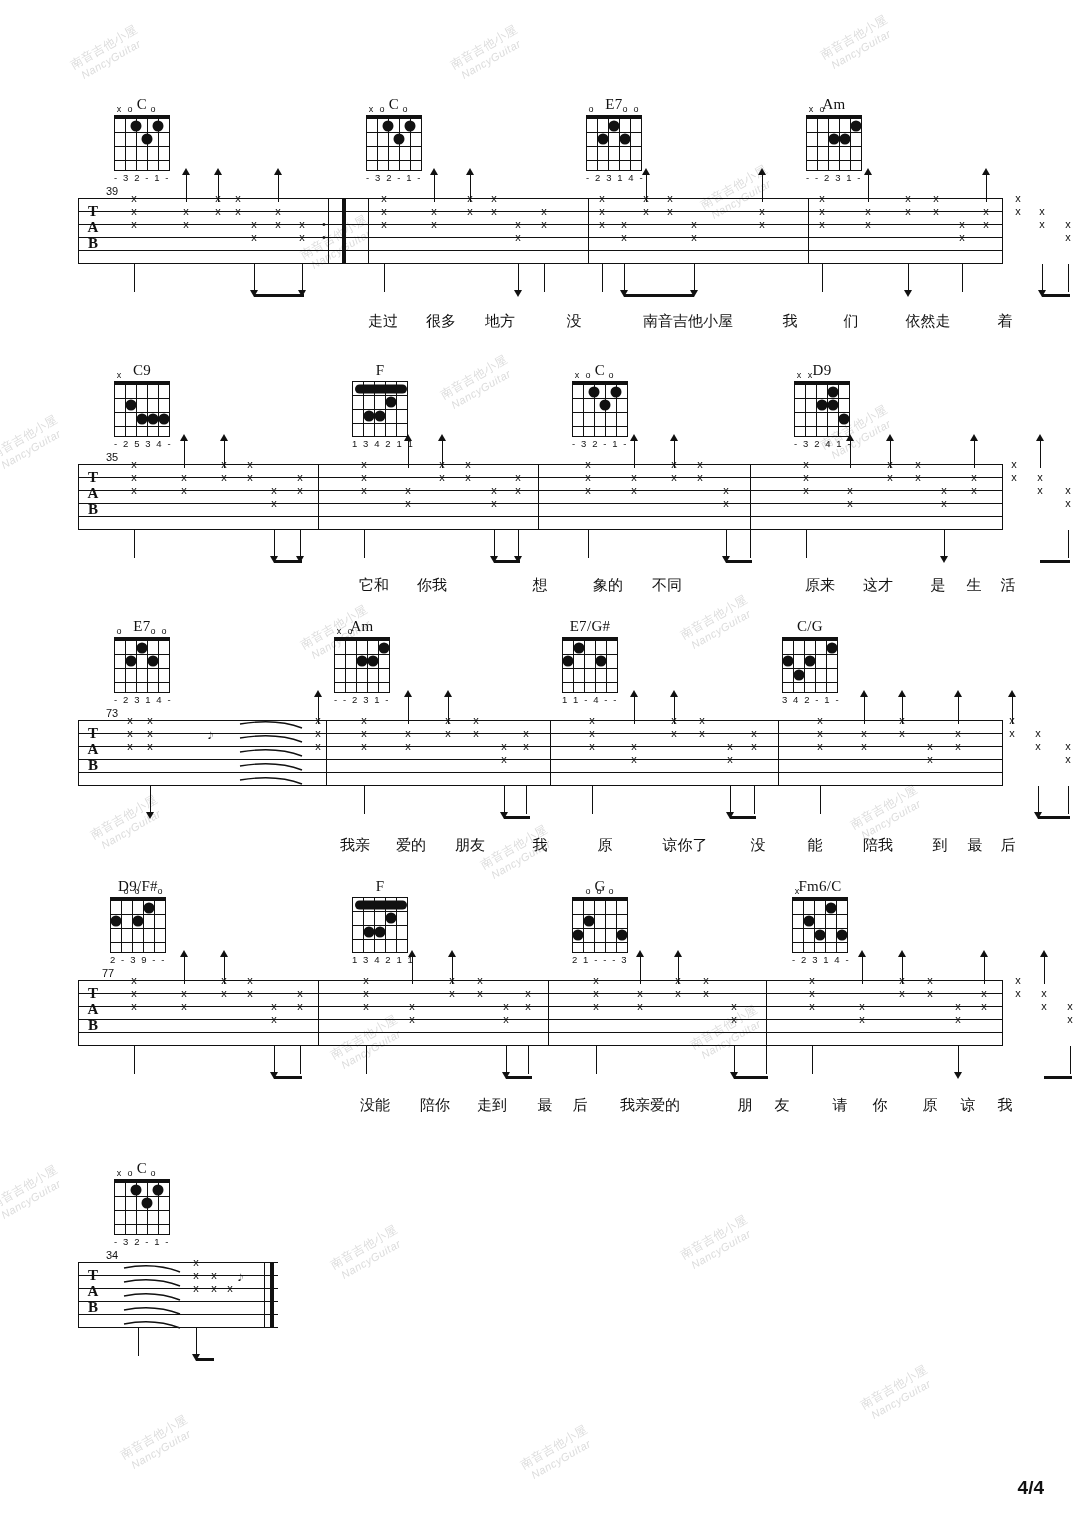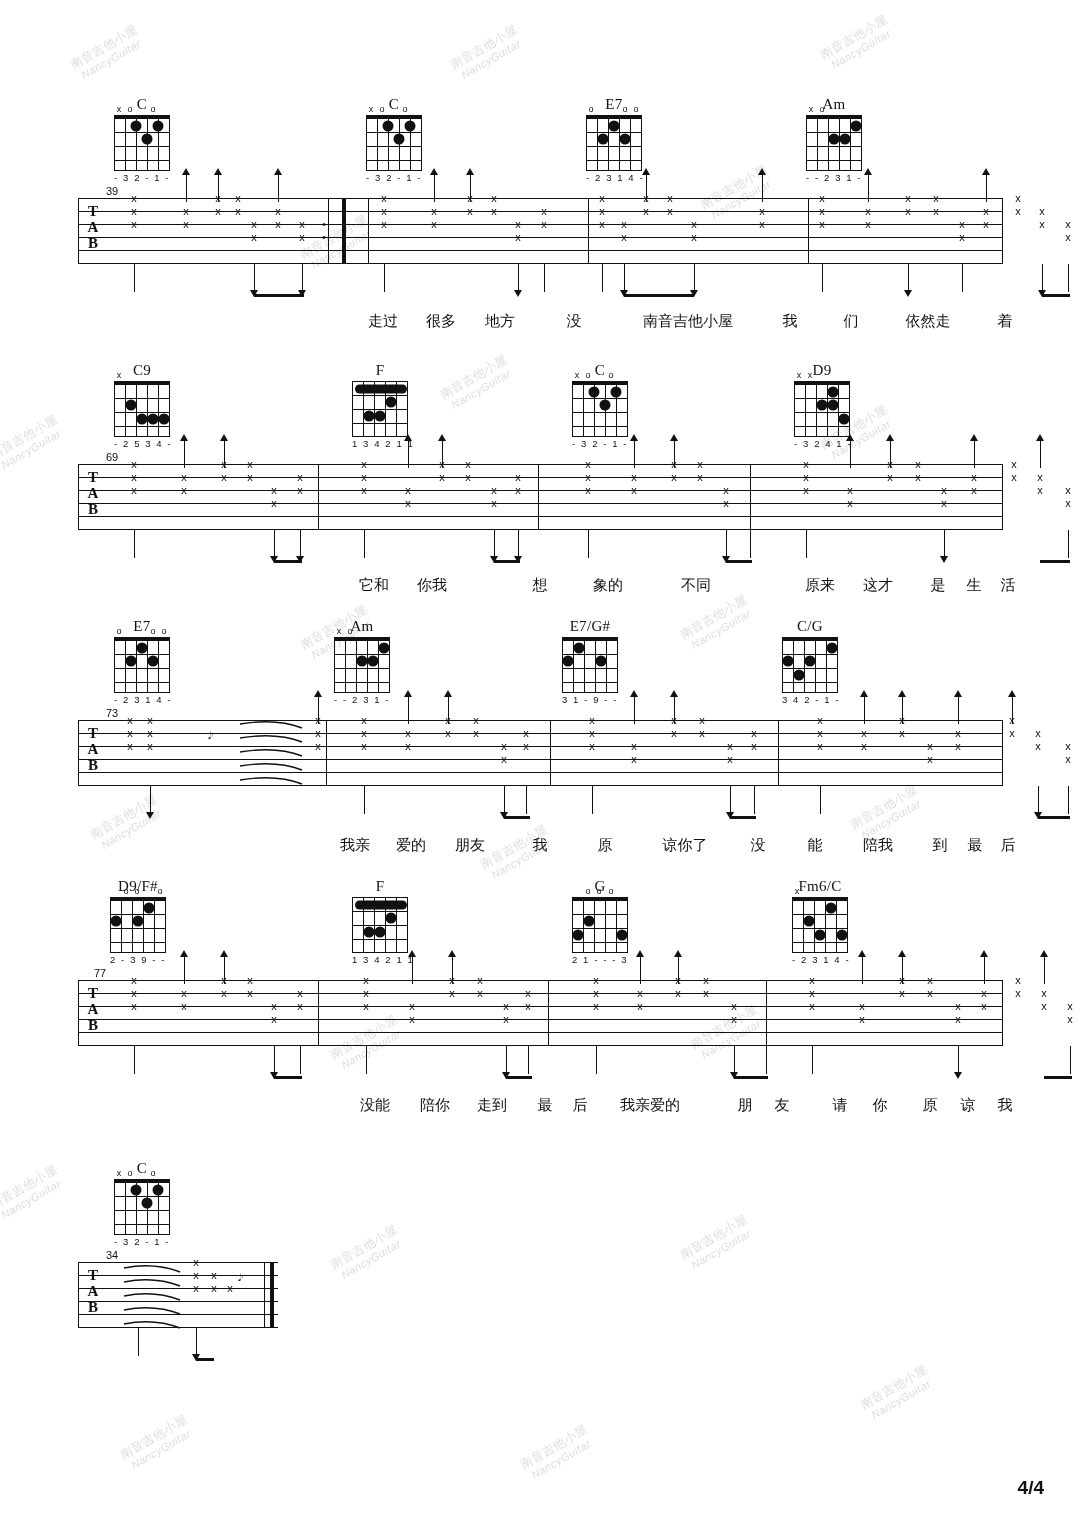--- a/index.html
+++ b/index.html
@@ -516,21 +516,21 @@
       <div class="line" style="top:26px;"></div>
         <div class="line" style="top:39px;"></div>
       <div class="line" style="top:52px;"></div>
         <div class="line" style="top:65px;"></div>
       <div class="bar" style="left:0;"></div>
       <div class="bar" style="left:240px;"></div>
       <div class="bar" style="left:460px;"></div>
       <div class="bar" style="left:672px;"></div>
       <div class="bar" style="left:924px;"></div>
       <div class="tabword" style="writing-mode:vertical-rl;text-orientation:upright;height:56px;">TAB</div>
-      <div class="measnum" style="left:28px;top:-13px;">69</div>
+      <div class="measnum" style="left:28px;top:-13px;">35</div>
 
       <div class="x" style="left:56px;top:0;">x</div>
         <div class="x" style="left:56px;top:13px;">x</div>
       <div class="x" style="left:56px;top:26px;">x</div>
       <div class="x" style="left:106px;top:13px;">x</div>
         <div class="x" style="left:106px;top:26px;">x</div>
       <div class="x" style="left:146px;top:0;">x</div>
         <div class="x" style="left:146px;top:13px;">x</div>
       <div class="x" style="left:172px;top:0;">x</div>
         <div class="x" style="left:172px;top:13px;">x</div>
@@ -627,21 +627,21 @@
       <div class="arrowup" style="left:958px;top:-30px;"></div>
       <div class="stem" style="left:990px;top:66px;height:28px;"></div>
       <div class="beam" style="left:962px;top:96px;width:30px;"></div>
     </div>
 
     <div class="lyrics" style="top:214px;">
       <span style="left:374px;">它和</span>
       <span style="left:432px;">你我</span>
       <span style="left:540px;">想</span>
       <span style="left:608px;">象的</span>
-      <span style="left:696px;">不同</span>
+      <span style="left:667px;">不同</span>
       <span style="left:820px;">原来</span>
       <span style="left:878px;">这才</span>
       <span style="left:938px;">是</span>
       <span style="left:974px;">生</span>
       <span style="left:1008px;">活</span>
     </div>
   </div>
 
   <div class="system" style="top:618px;">
     <div class="chordbox" style="left:110px;top:0;">
@@ -699,21 +699,21 @@
             <div class="v" style="left:21px;"></div>
           <div class="v" style="left:32px;"></div>
             <div class="v" style="left:43px;"></div>
           <div class="h" style="top:13px;"></div>
             <div class="h" style="top:27px;"></div>
             <div class="h" style="top:41px;"></div>
           <div class="dot" style="left:5px;top:20px;"></div>
           <div class="dot" style="left:16px;top:7px;"></div>
           <div class="dot" style="left:38px;top:20px;"></div>
         </div>
-        <div class="fingers">3 1 - 9 - -</div>
+        <div class="fingers">1 1 - 4 - -</div>
       </div>
     </div>
 
     <div class="chordbox" style="left:778px;top:0;">
       <div class="chordname">C/G</div>
       <div class="gridwrap">
         <div class="grid nut">
           <div class="v" style="left:10px;"></div>
             <div class="v" style="left:21px;"></div>
           <div class="v" style="left:32px;"></div>
@@ -963,21 +963,21 @@
       <div class="line" style="top:26px;"></div>
         <div class="line" style="top:39px;"></div>
       <div class="line" style="top:52px;"></div>
         <div class="line" style="top:65px;"></div>
       <div class="bar" style="left:0;"></div>
       <div class="bar" style="left:240px;"></div>
       <div class="bar" style="left:470px;"></div>
       <div class="bar" style="left:688px;"></div>
       <div class="bar" style="left:924px;"></div>
       <div class="tabword" style="writing-mode:vertical-rl;text-orientation:upright;height:56px;">TAB</div>
-      <div class="measnum" style="left:16px;top:-13px;">77</div>
+      <div class="measnum" style="left:24px;top:-13px;">77</div>
 
       <div class="x" style="left:56px;top:0;">x</div>
         <div class="x" style="left:56px;top:13px;">x</div>
       <div class="x" style="left:56px;top:26px;">x</div>
       <div class="x" style="left:106px;top:13px;">x</div>
         <div class="x" style="left:106px;top:26px;">x</div>
       <div class="x" style="left:146px;top:0;">x</div>
         <div class="x" style="left:146px;top:13px;">x</div>
       <div class="x" style="left:172px;top:0;">x</div>
         <div class="x" style="left:172px;top:13px;">x</div>

